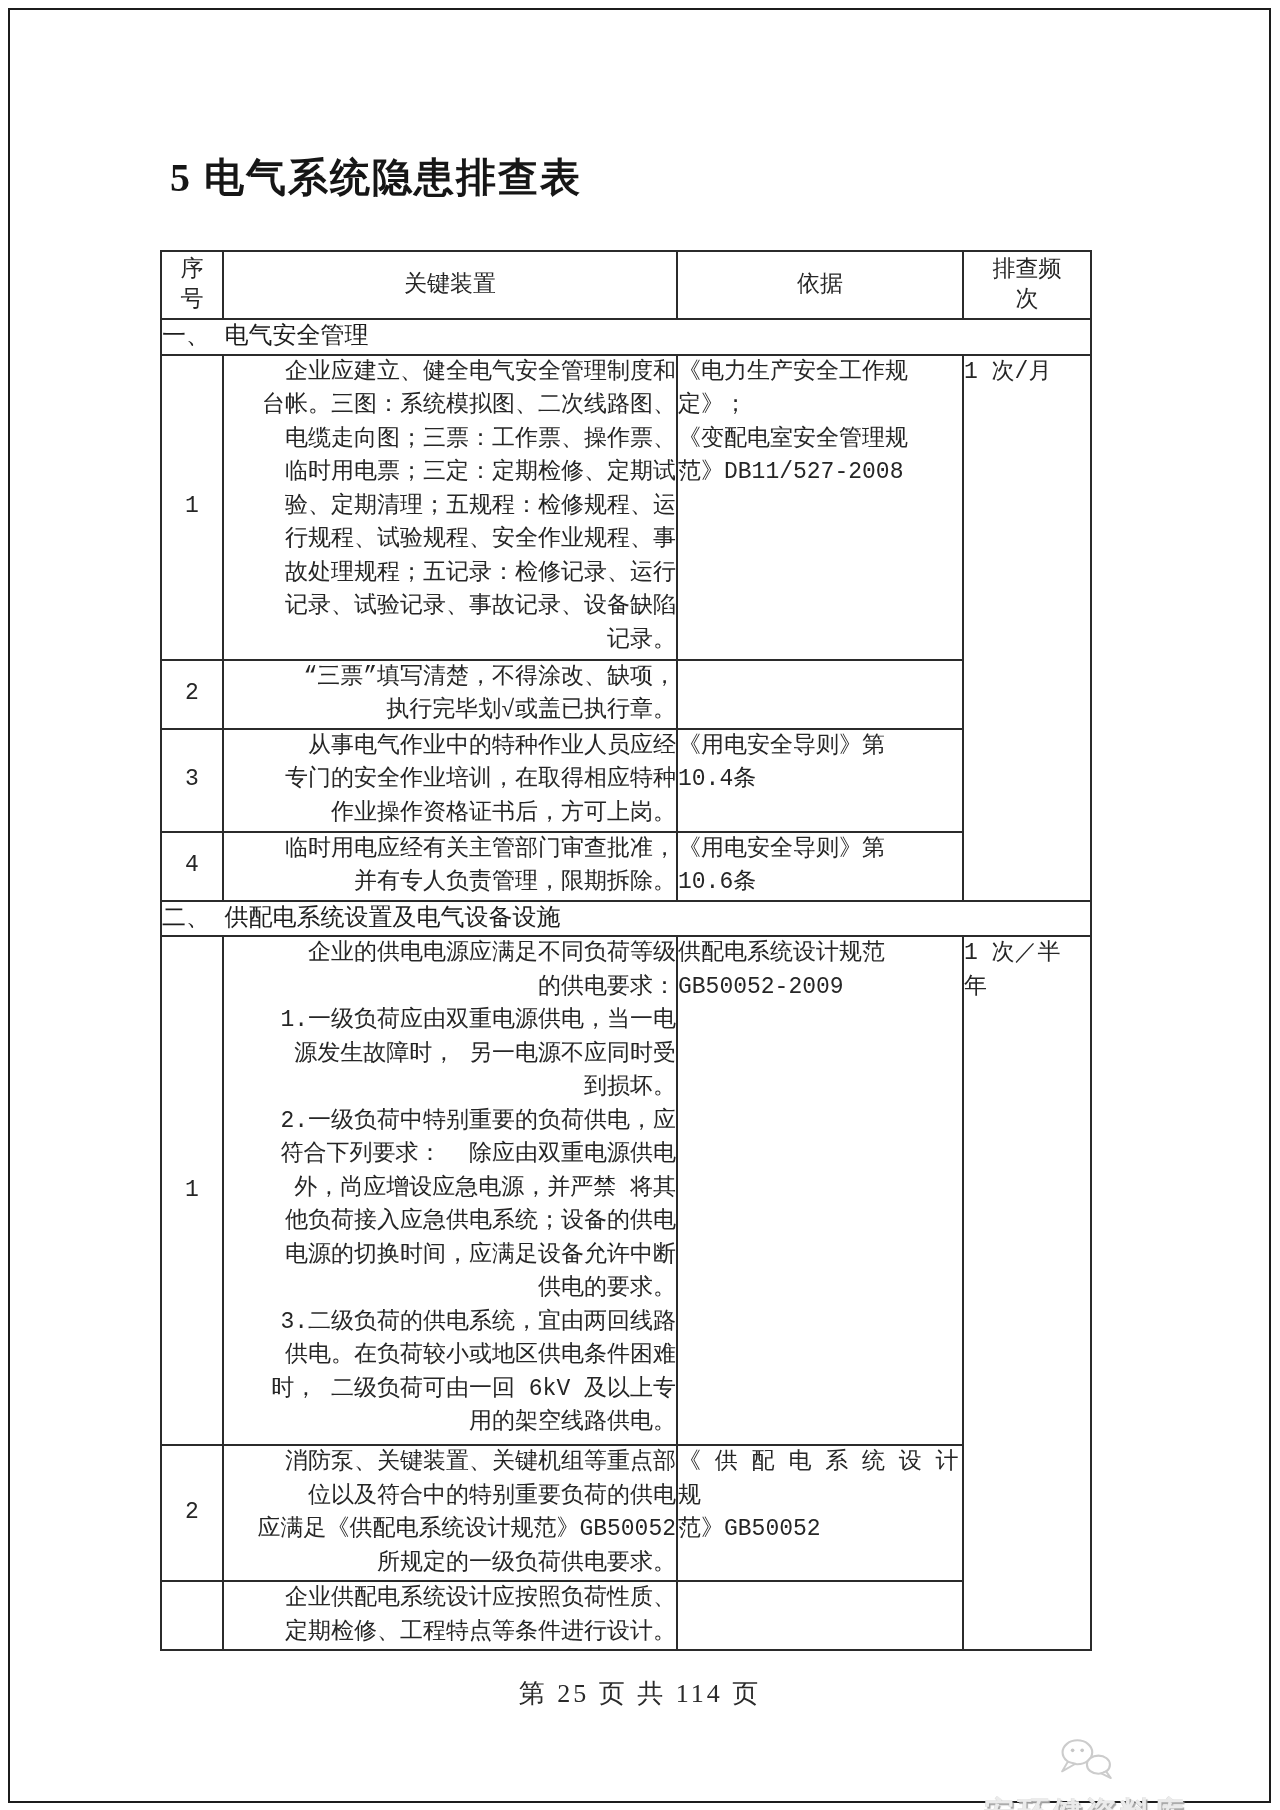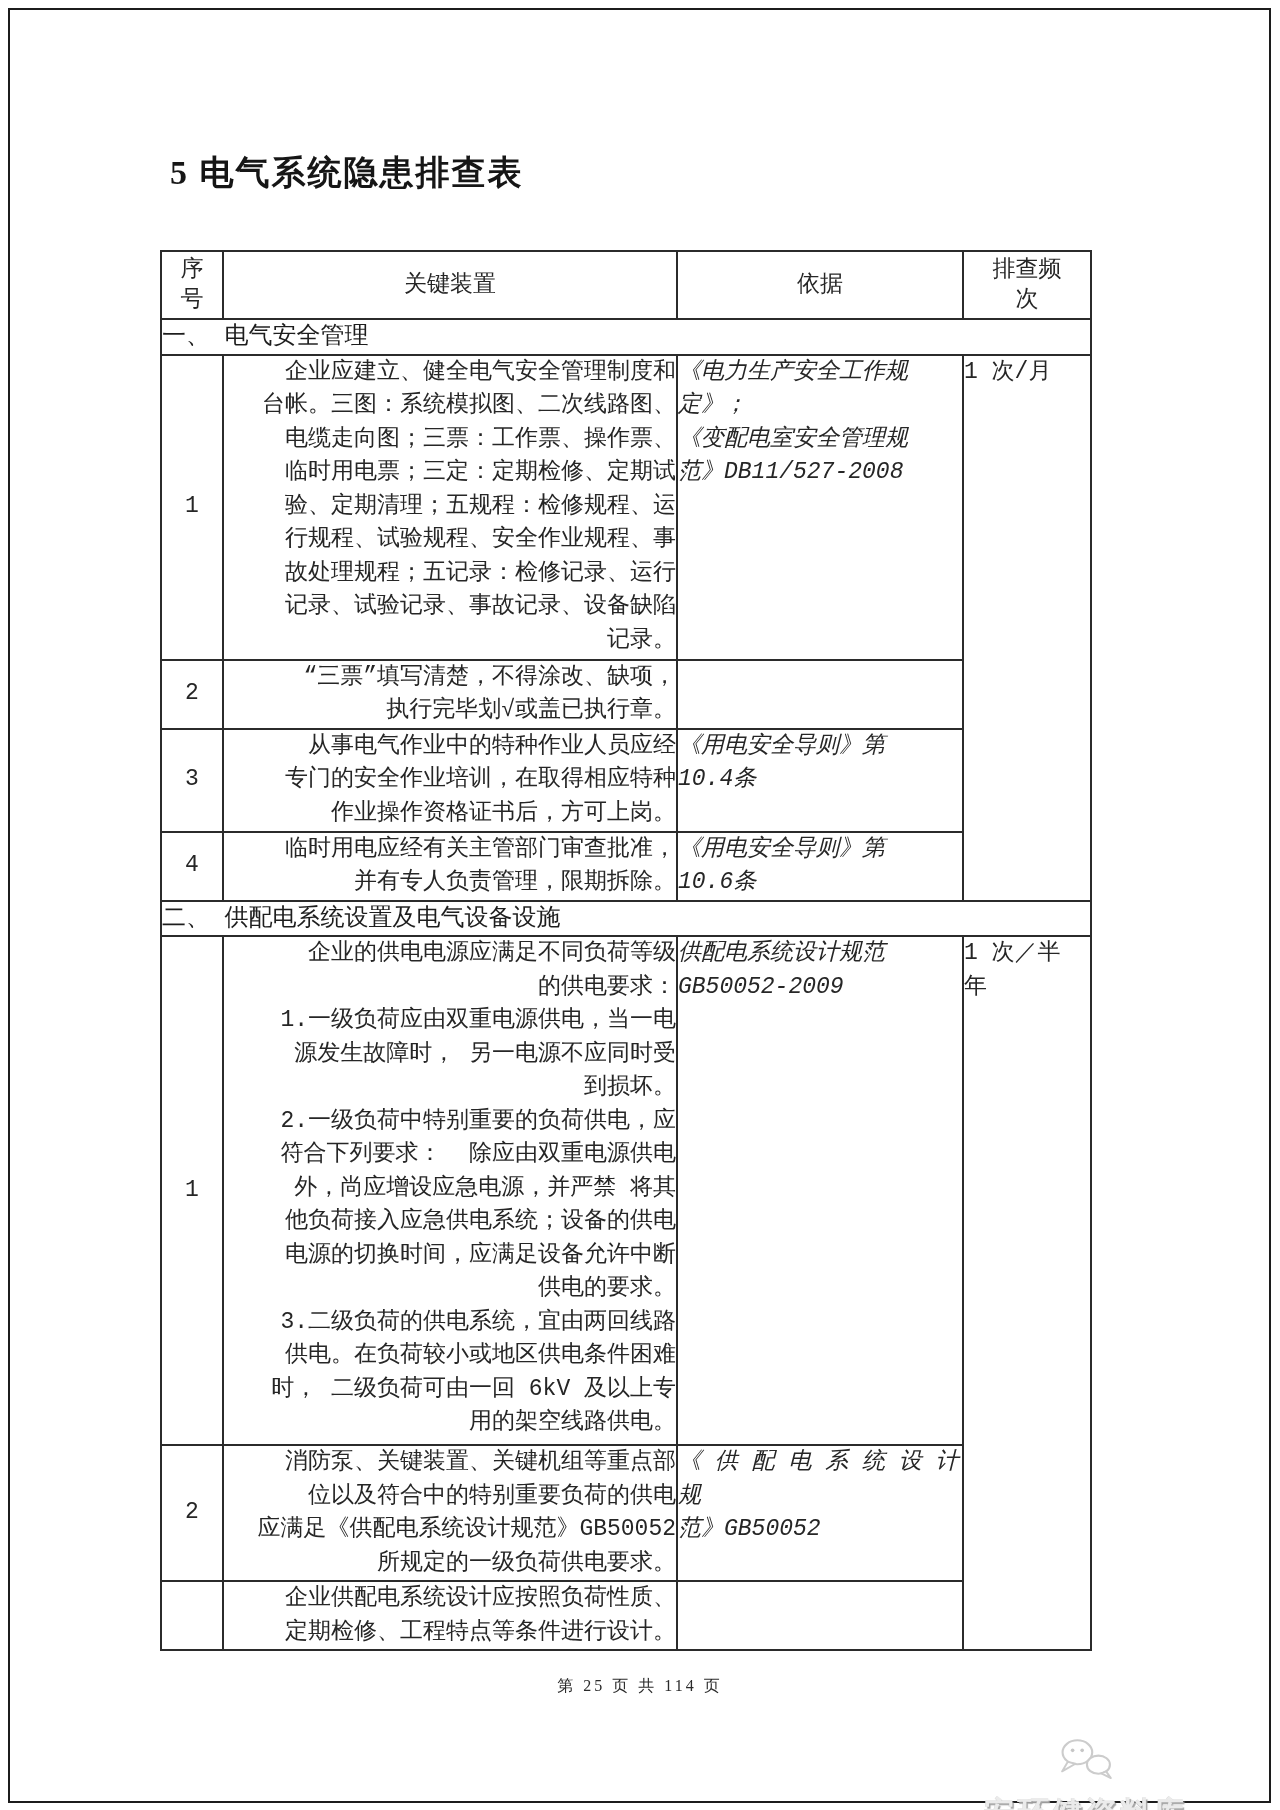--- a/index.html
+++ b/index.html
@@ -8,45 +8,45 @@
     background:#ffffff; color:#222222;
     font-family:"Liberation Serif","DejaVu Serif",serif;
     overflow:hidden;
   }
   .page-border {
     position:absolute; left:8px; top:8px; right:9px; bottom:7px;
     border:2px solid #1c1c1c;
   }
   .doc-title {
     position:absolute; left:170px; top:150px;
-    font-size:34px; font-weight:bold; letter-spacing:2px; color:#161616;
+    font-size:40px; font-weight:bold; letter-spacing:2px; color:#161616;
     white-space:pre;
   }
   table.inspection {
     position:absolute; left:160px; top:250px; width:930px;
     border-collapse:collapse; table-layout:fixed;
     font-size:23px; line-height:33.5px; color:#262626;
     font-family:"Liberation Mono","DejaVu Sans Mono","Liberation Serif",serif;
   }
   table.inspection td, table.inspection th {
     border:2px solid #2b2b2b; padding:0; font-weight:normal;
     overflow:hidden;
   }
   th.hdr { text-align:center; vertical-align:middle; white-space:pre-wrap; line-height:30px; }
   td.cell-no { text-align:center; vertical-align:middle; }
   td.cell-content { white-space:pre-wrap; vertical-align:top; padding:1px 2px 1px 11px;text-align:right; }
-  td.cell-basis { white-space:pre-wrap; vertical-align:top; padding:1px 2px 1px 9px;font-style:italic; }
+  td.cell-basis { white-space:pre-wrap; vertical-align:top; padding:1px 2px 1px 9px; }
   td.cell-freq { white-space:pre-wrap; vertical-align:top; padding:5px 2px 1px 9px;margin-top:28px; }
   td.cell-bar {
     font-weight:bold; vertical-align:middle; padding:0 0 0 7px;
     font-size:24px; color:#1d1d1d; white-space:pre;
   }
   .page-footer {
     position:absolute; left:0; top:1676px; width:1280px;
-    text-align:center; font-size:16px; letter-spacing:3px; color:#2a2a2a;
+    text-align:center; font-size:26px; letter-spacing:3px; color:#2a2a2a;
   }
   .watermark {
     position:absolute; left:984px; top:1736px;
     display:flex; align-items:center; gap:8px;flex-direction:column;
   }
   .watermark-label {
     font-size:31px; font-weight:bold; letter-spacing:3px;
     color:#ebebeb; text-shadow:1.5px 1.5px 1px #a6a6a6, -0.5px -0.5px 0 #d8d8d8;
     white-space:pre;
   }

